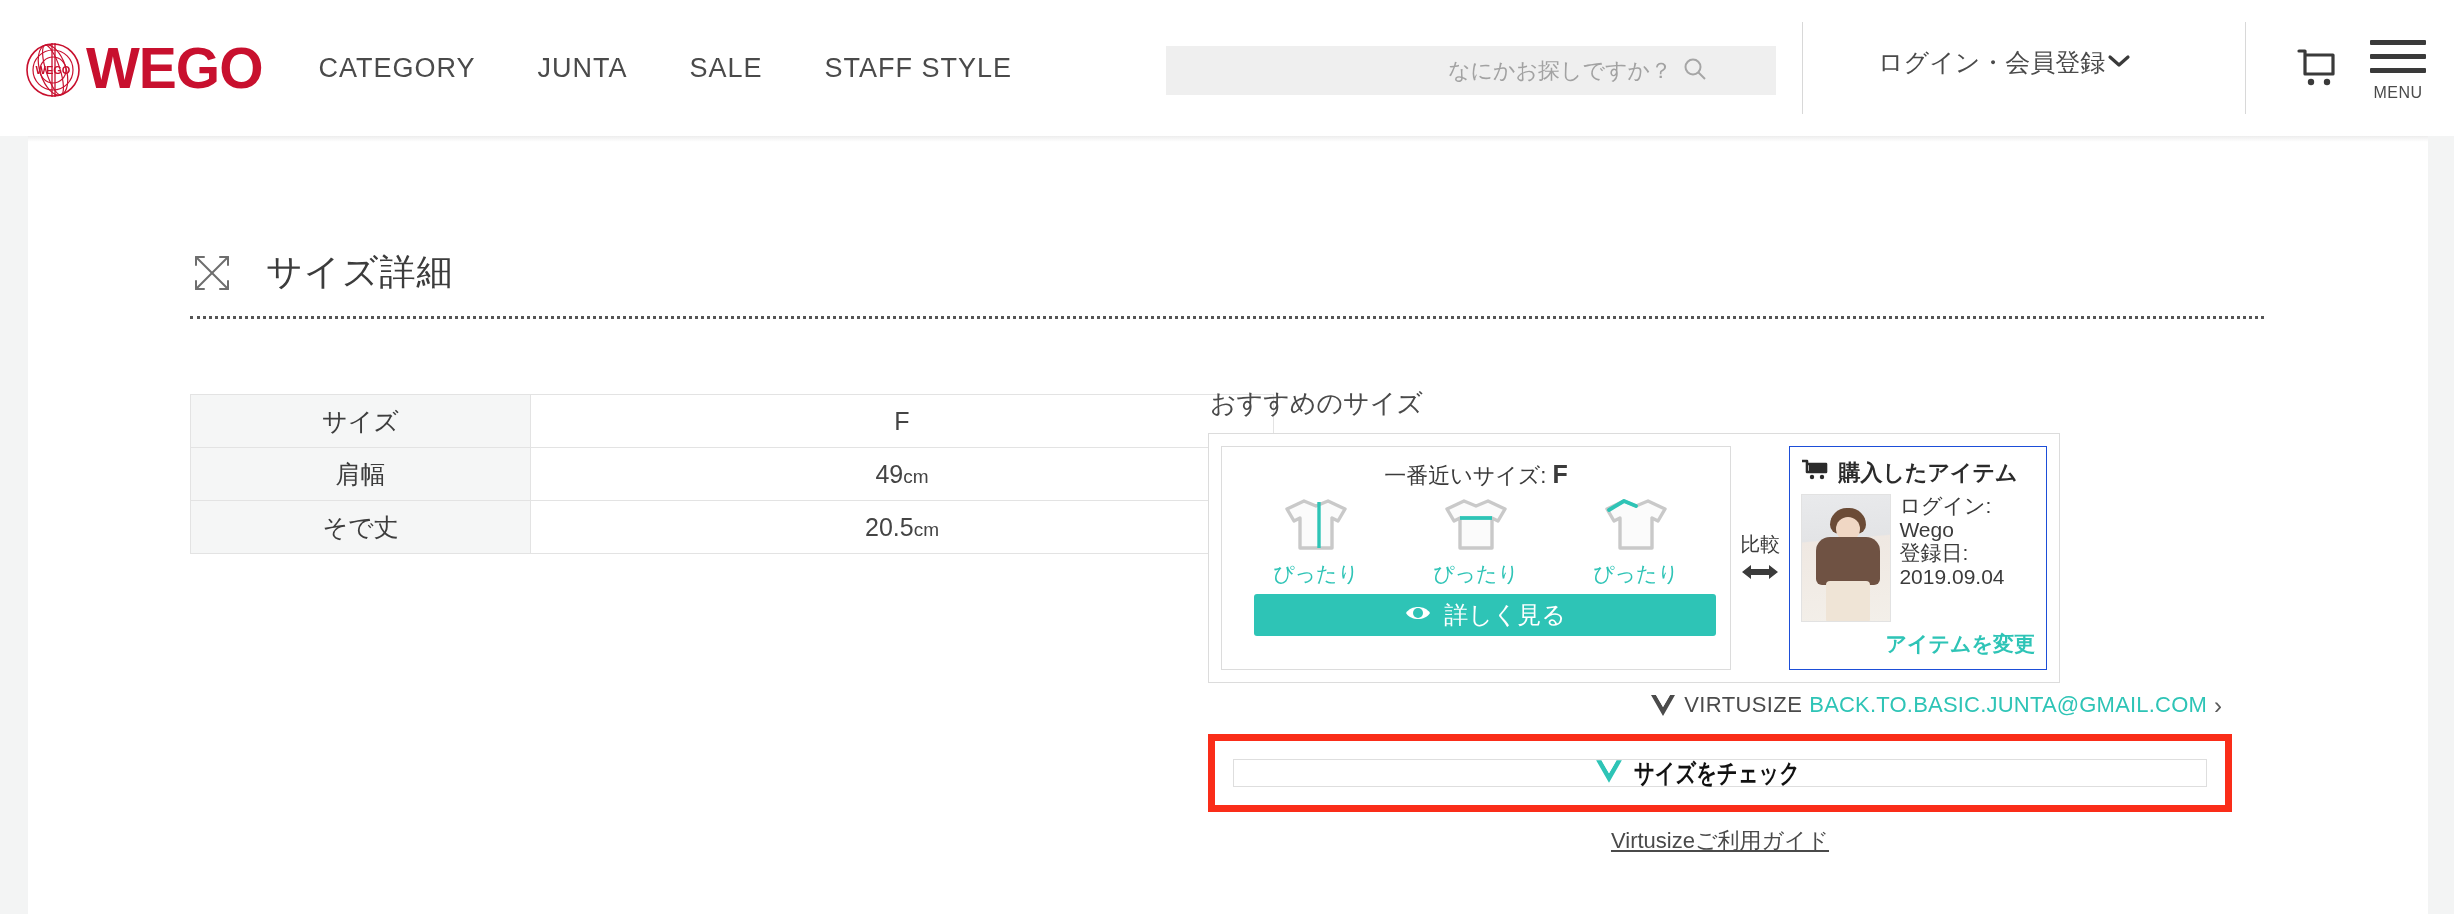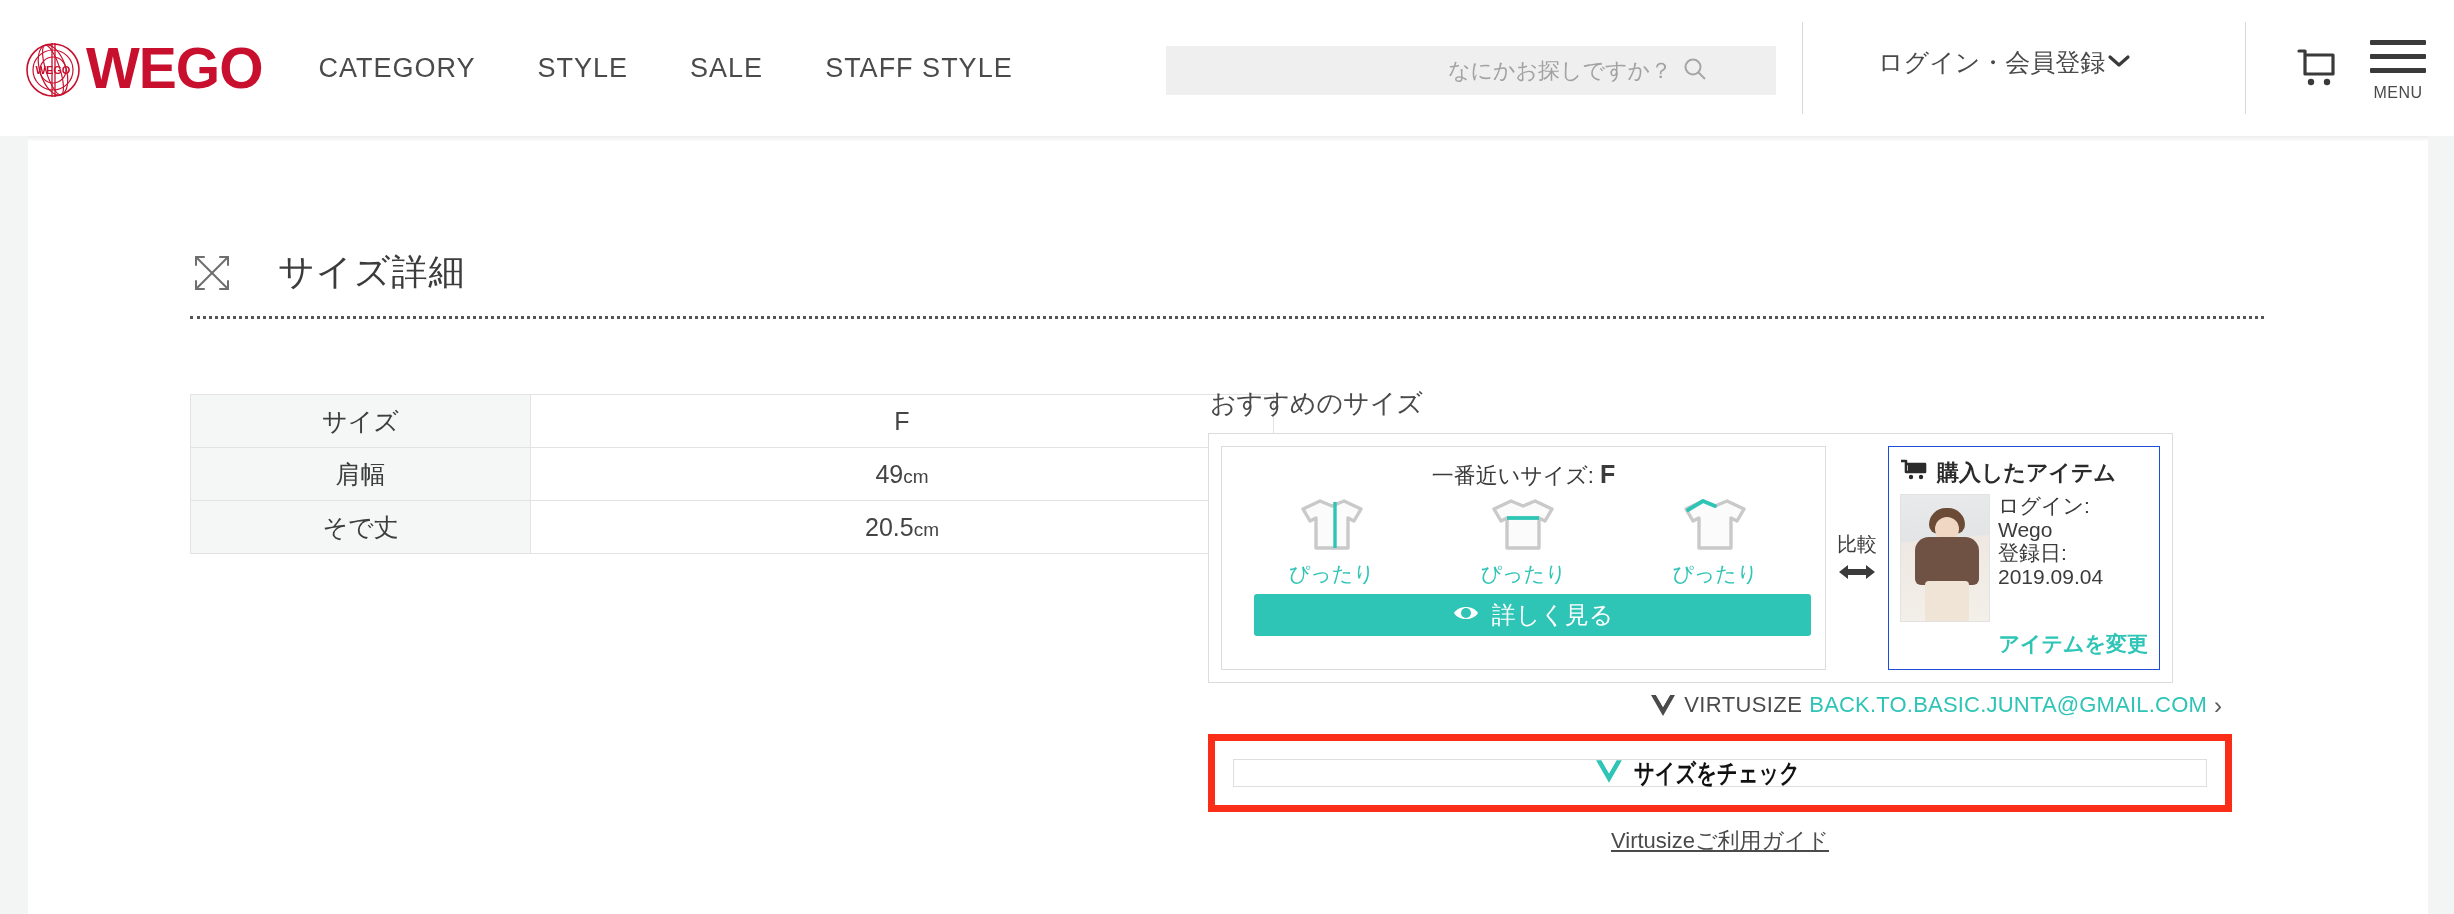--- a/index.html
+++ b/index.html
@@ -74,21 +74,21 @@
     background:linear-gradient(to bottom, rgba(0,0,0,0.07), rgba(0,0,0,0));
   }
 
   
   #title-row{
     position:absolute; left:162px; top:88px;
     display:flex; align-items:center;
   }
   #resize-icon{ width:44px; height:44px; }
   #page-title{
-    font-size:36px; color:#3c3c3c; margin-left:44px;
+    font-size:36px; color:#3c3c3c; margin-left:32px;
     font-weight:normal; letter-spacing:1px;
   }
   #title-divider{
     position:absolute; left:162px; top:180px; width:2074px; height:0;
     border-top:3px dotted #555;
   }
 
   
   #size-table{
     position:absolute; left:162px; top:258px;
@@ -102,21 +102,21 @@
   #size-table td.head{ background:#f5f6f6; width:340px; color:#3d3d3d;}
   #size-table td.val{ background:#ffffff; }
   .unit{ font-size:19px; }
 
   
   #vs-root{ position:absolute; left:1180px; top:250px; width:1056px; }
   #vs-heading{ font-size:26px; color:#4a4a4a; margin:0 0 12px 2px; }
 
   #vs-card{
     border:1px solid #dcdcdc; background:#fff;
-    padding:12px; display:flex; align-items:stretch; width:965px;
+    padding:12px; display:flex; align-items:stretch; width:852px;
   }
   #vs-inner{
     border:1px solid #dcdcdc; flex:1; padding:10px 14px 10px 14px;
     display:flex; flex-direction:column;
   }
   #vs-bestsize{ text-align:center; font-size:22px; color:#3b3b3b; margin-top:3px;}
   #vs-bestsize b{ font-size:25px; }
   #vs-shirts{ display:flex; justify-content:space-around; margin-top:2px; }
   .vs-shirt{ display:flex; flex-direction:column; align-items:center; width:160px;}
   .vs-fitlabel{ color:#2ec4b6; font-size:21px; margin-top:1px; }
@@ -211,21 +211,21 @@
         <ellipse cx="31" cy="33" rx="26" ry="7" fill="none" stroke="#c8102e" stroke-width="1.2" transform="rotate(72 31 33)"></ellipse>
         <path d="M30 6 L30 60 M33 6 L33 60" stroke="#c8102e" stroke-width="1.3" fill="none"></path>
         <text x="31" y="37" font-size="11" font-family="Liberation Sans, sans-serif" font-weight="bold" fill="#c8102e" text-anchor="middle">WEGO</text>
       </svg>
     </div>
     <div id="logo-text">WEGO</div>
   </div>
 
   <nav id="main-nav">
     <div class="nav-item">CATEGORY</div>
-    <div class="nav-item">STYLE</div>
+    <div class="nav-item">JUNTA</div>
     <div class="nav-item">SALE</div>
     <div class="nav-item">STAFF STYLE</div>
   </nav>
 
   <div id="search-wrap">
     <input id="search-input" type="text" placeholder="なにかお探しですか？" style="">
     <span id="search-icon">
       <svg width="26" height="26" viewBox="0 0 26 26">
         <circle cx="11" cy="11" r="7.5" fill="none" stroke="#a6a6a6" stroke-width="2"></circle>
         <line x1="16.5" y1="16.5" x2="23" y2="23" stroke="#a6a6a6" stroke-width="2"></line>

